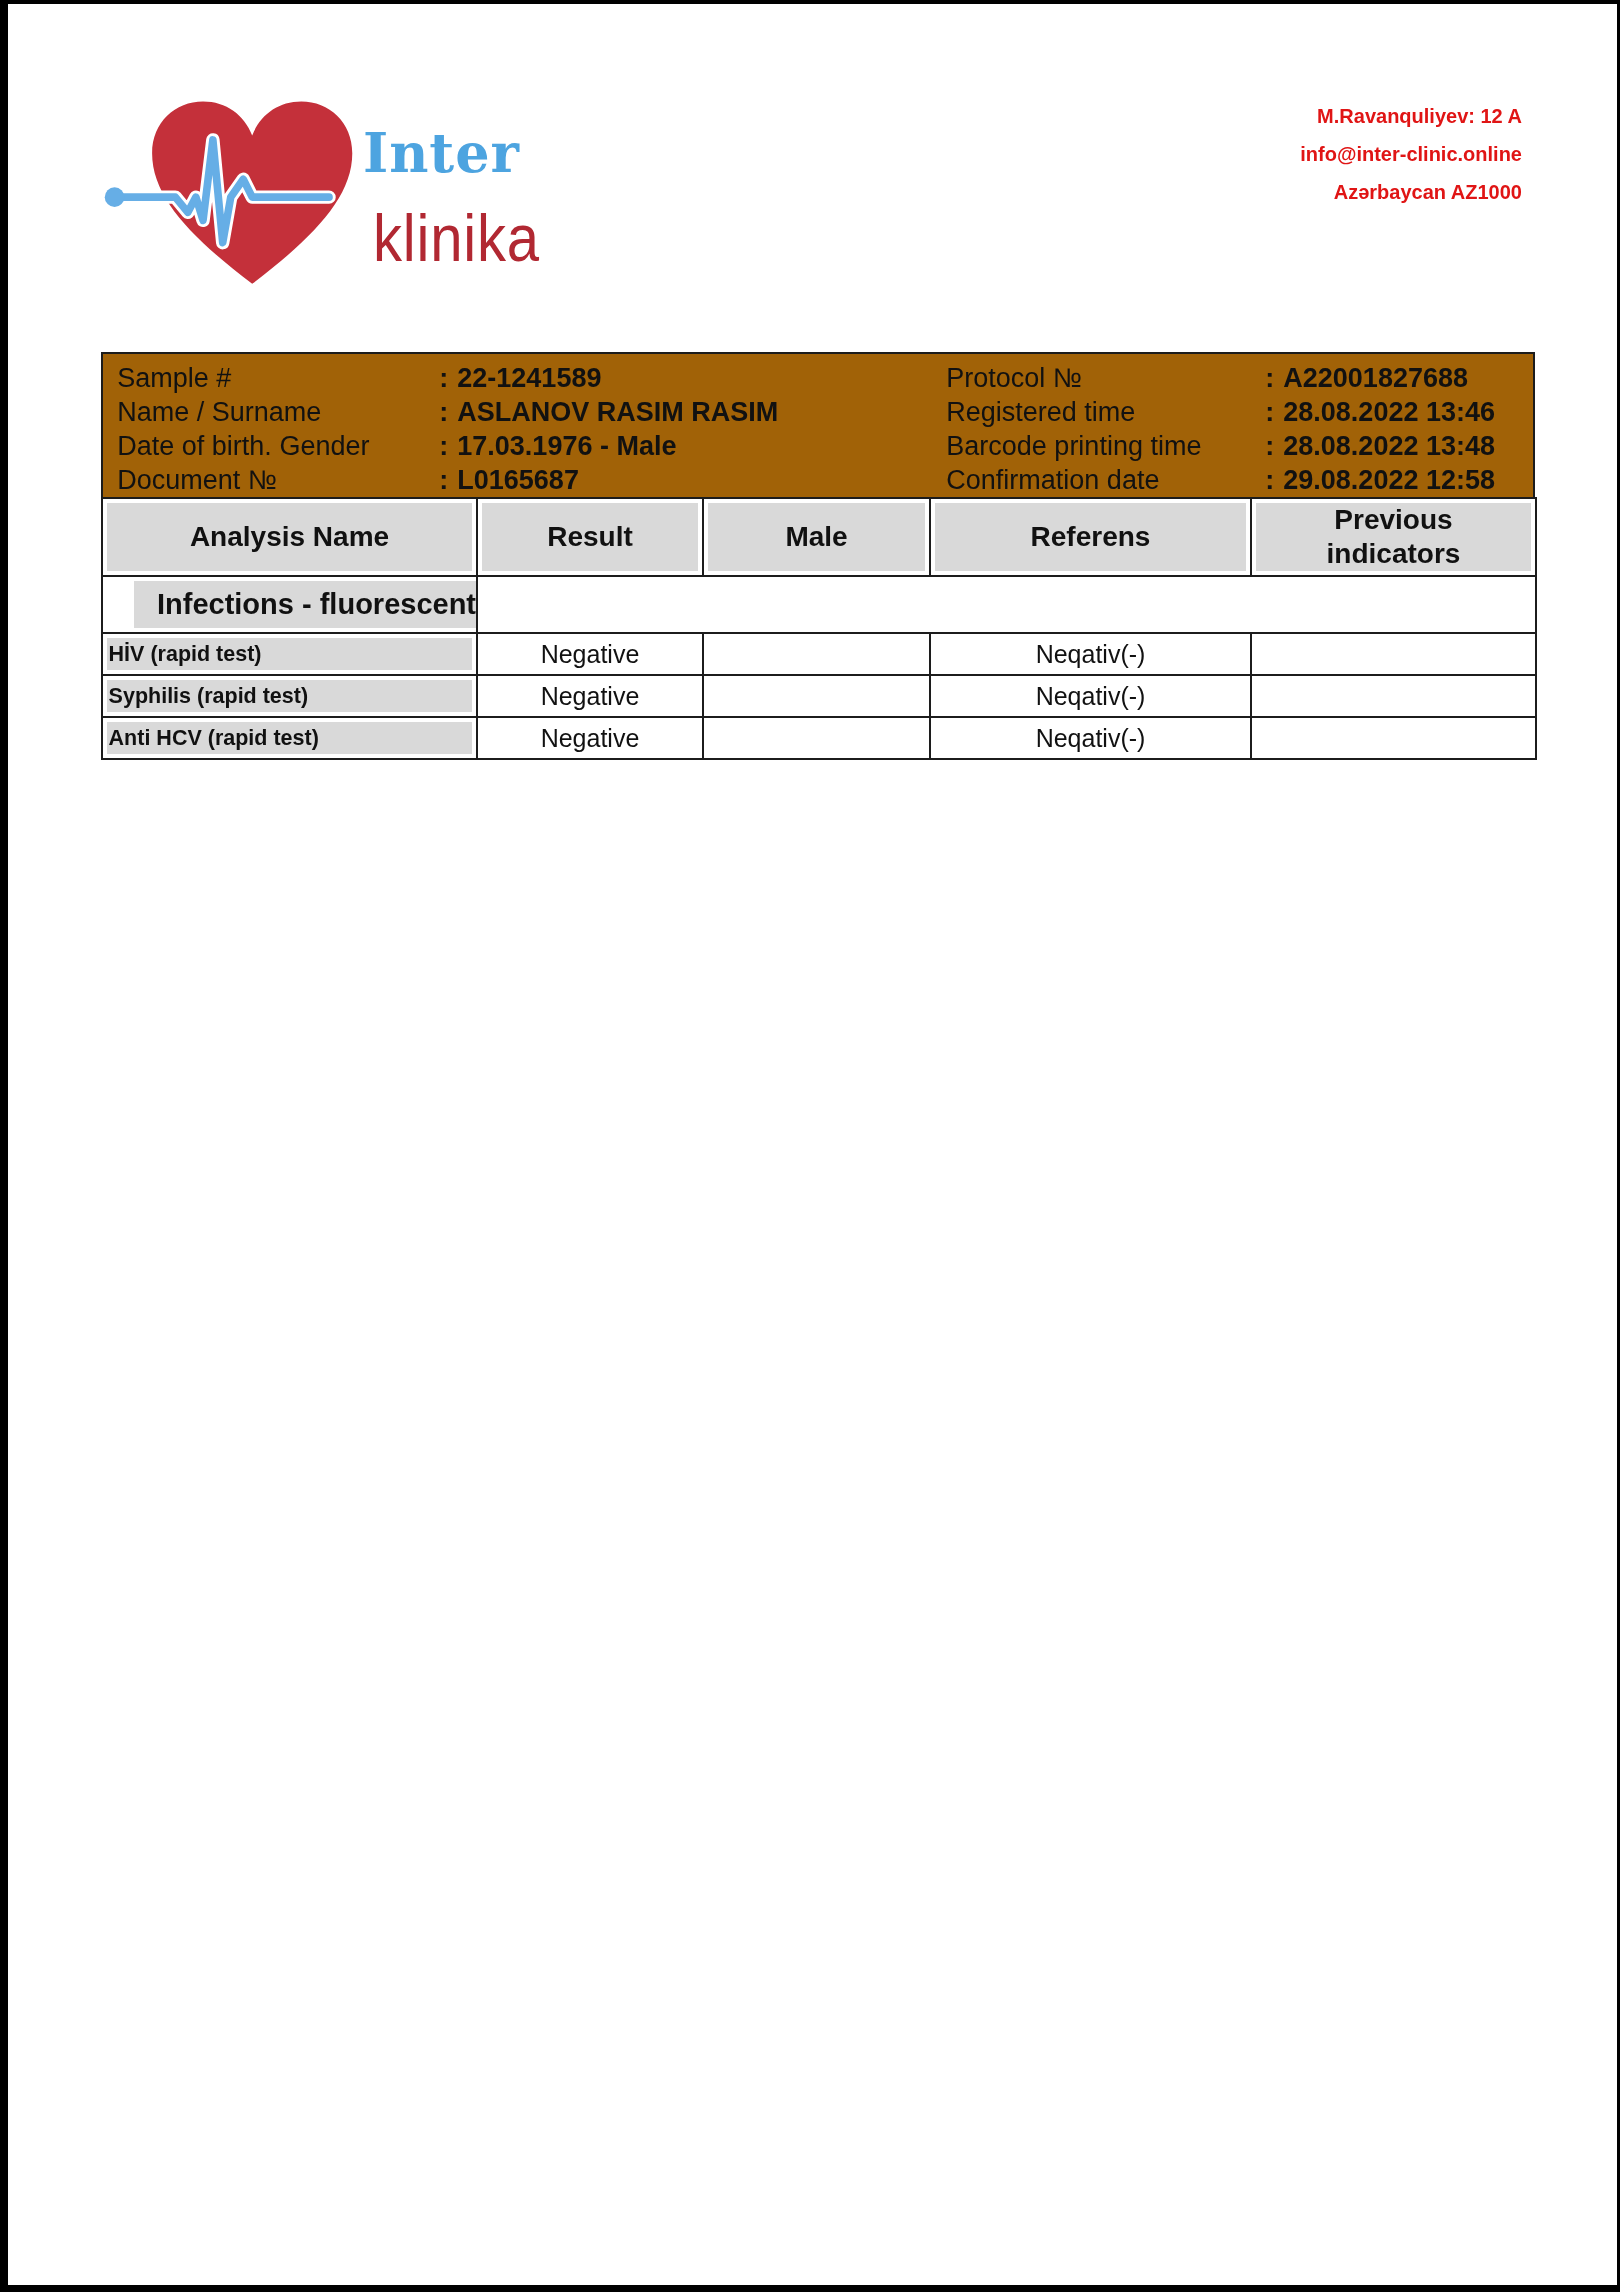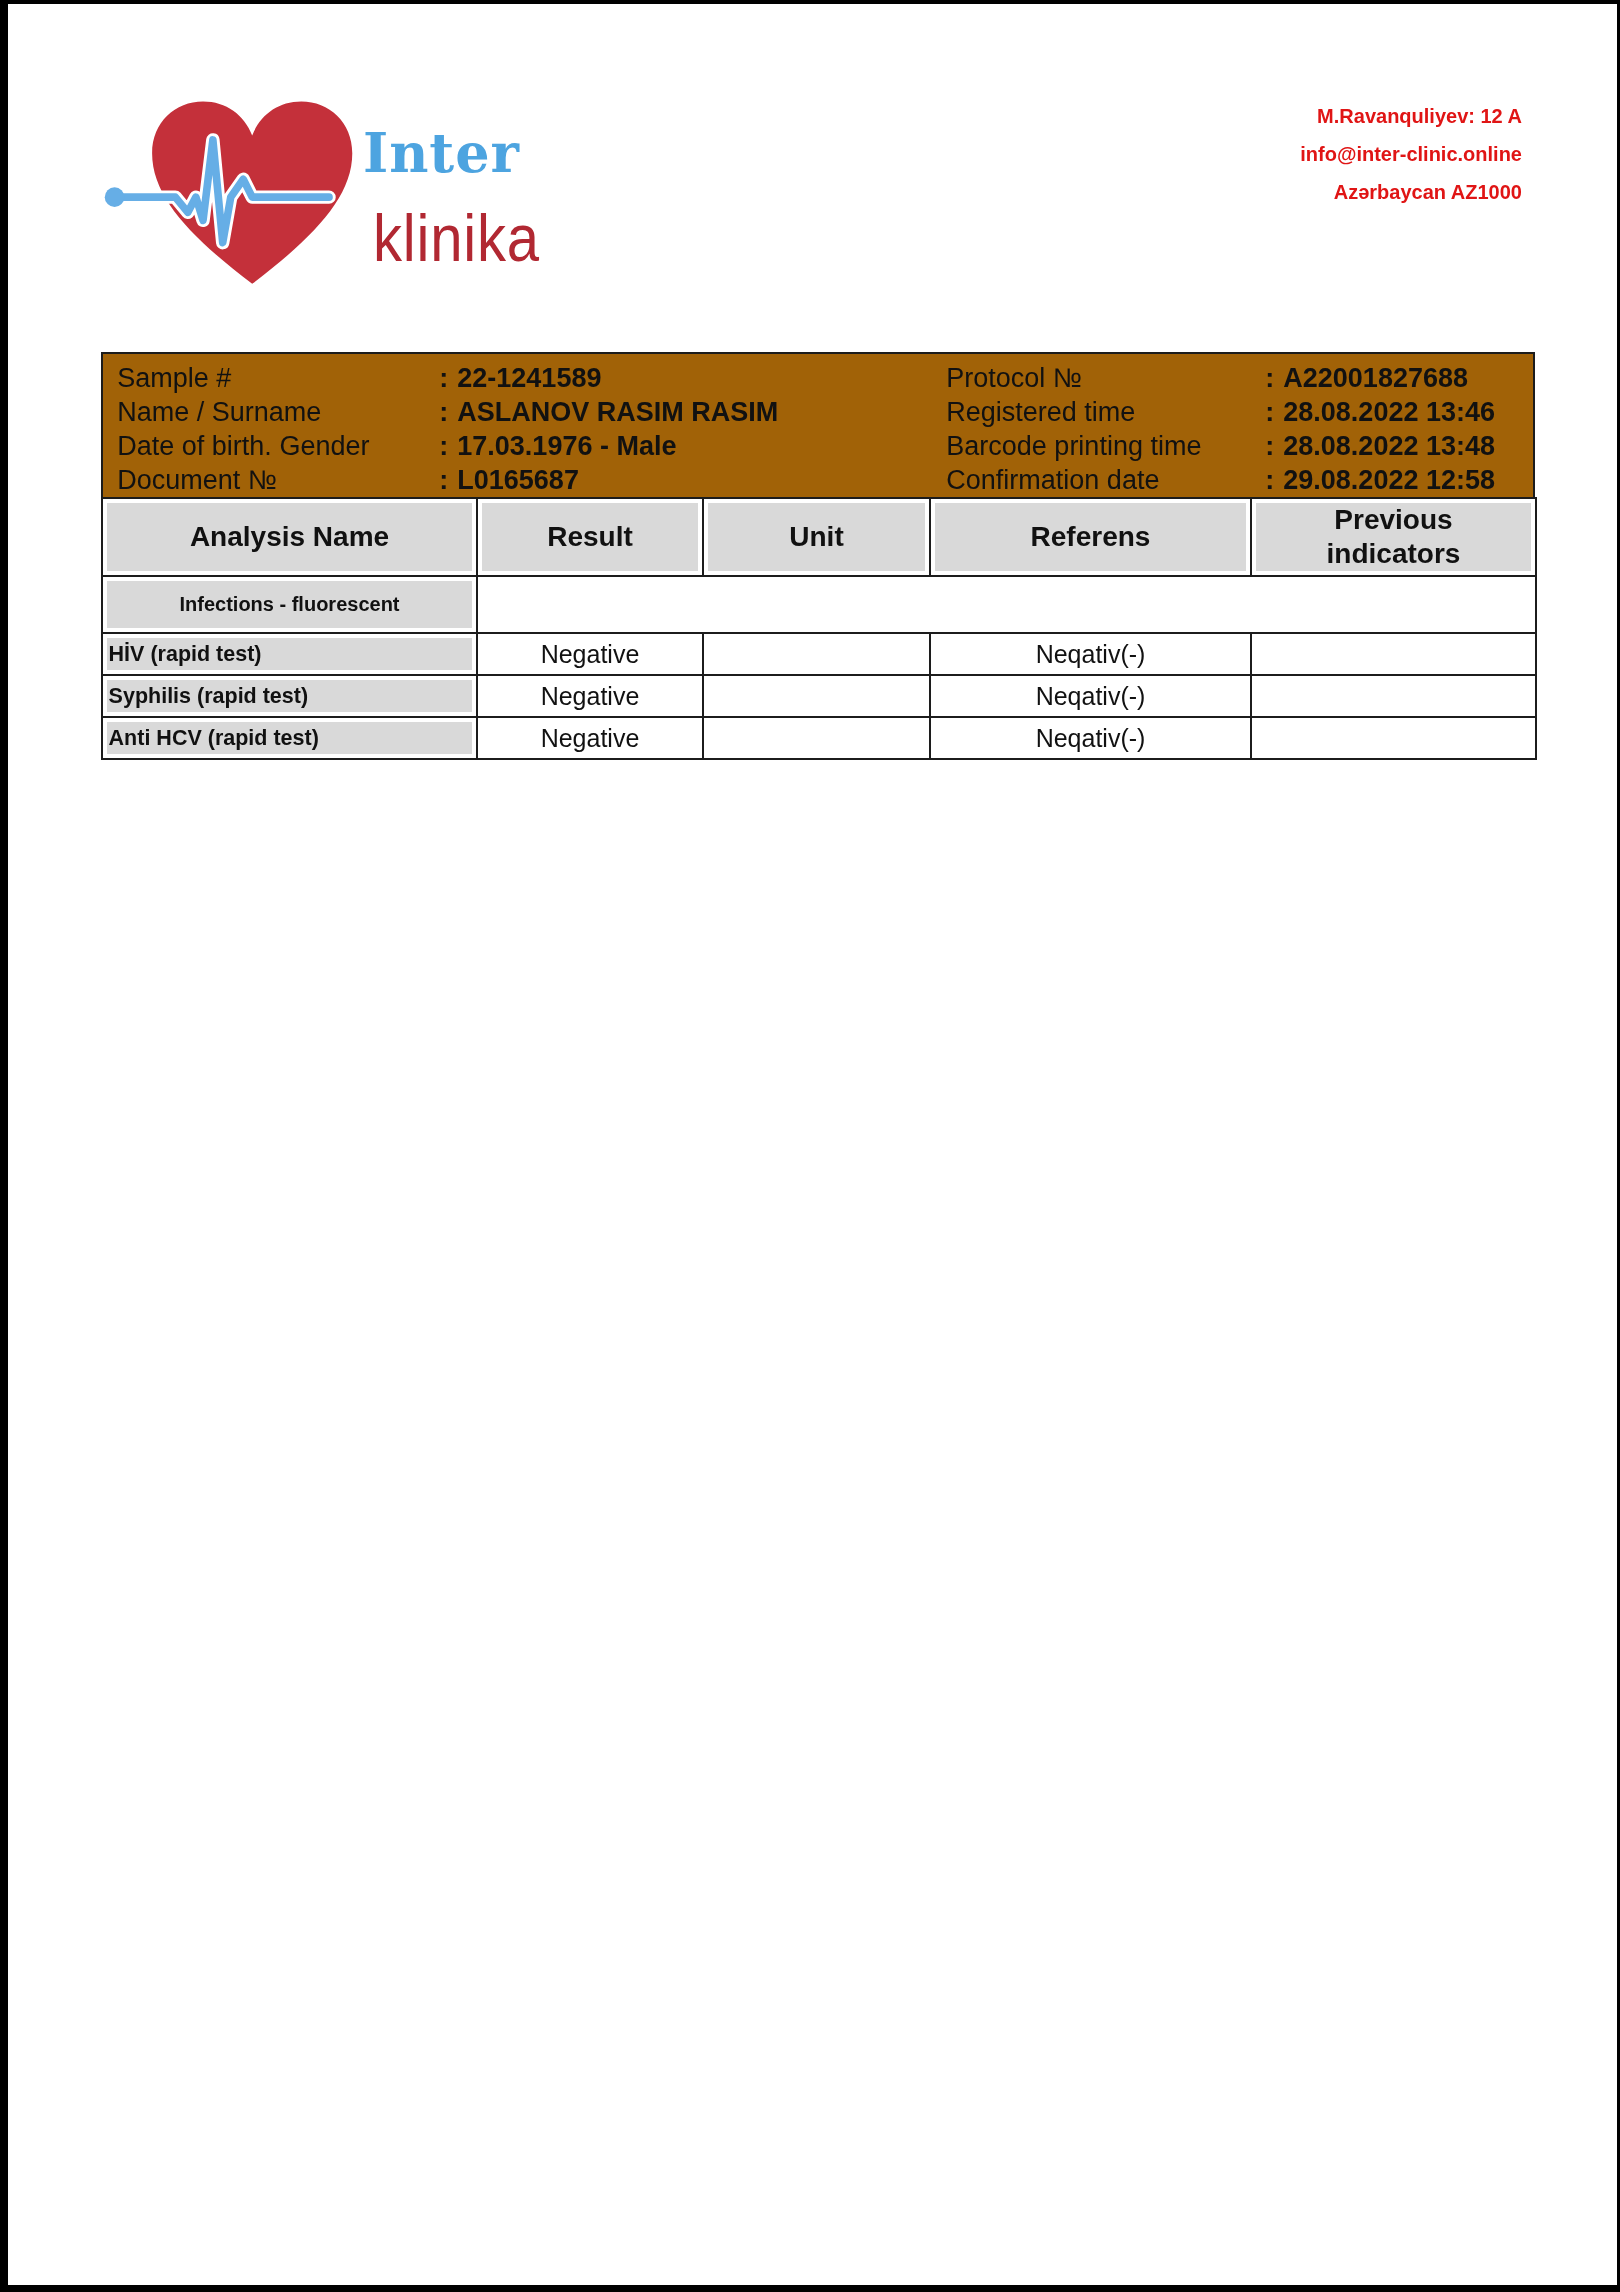--- a/index.html
+++ b/index.html
@@ -77,21 +77,21 @@
   .results .shade {
     background: #d9d9d9;
     width: 100%; height: 100%;
     display: flex; align-items: center; justify-content: center;
     color: #111;
   }
   .results tr.hdr td { height: 78px; }
   .results tr.hdr .shade { font-weight: bold; font-size: 28px; text-align: center; line-height: 1.2; }
   .results tr.hdr .wrapcell { display: inline-block; max-width: 170px; }
   .results tr.section td { height: 57px; }
-  .results tr.section .shade { font-weight: bold; font-size: 20px; }
+  .results tr.section .shade { font-weight: bold; font-size: 29px; margin-left: 27px; }
   .results tr.data td { height: 42px; font-size: 25px; text-align: center; color: #111; }
   .results tr.data .shade { justify-content: flex-start; padding-left: 2px; font-weight: bold; font-size: 21.5px; }
 </style>
 </head>
 <body>
 
 <div class="page">
 
   <svg class="logo-svg" viewBox="0 0 310 235" aria-hidden="true">
     <path d="M172 218 C 105 167 60 122 60 72 C 60 37 86 14 117 14
@@ -148,21 +148,21 @@
               <span>Analysis Name</span>
             </div>
           </td>
         <td>
             <div class="shade">
               <span>Result</span>
             </div>
           </td>
         <td>
             <div class="shade">
-              <span>Unit</span>
+              <span>Male</span>
             </div>
           </td>
         <td>
             <div class="shade">
               <span>Referens</span>
             </div>
           </td>
         <td>
             <div class="shade">
               <span class="wrapcell">Previous indicators</span>

